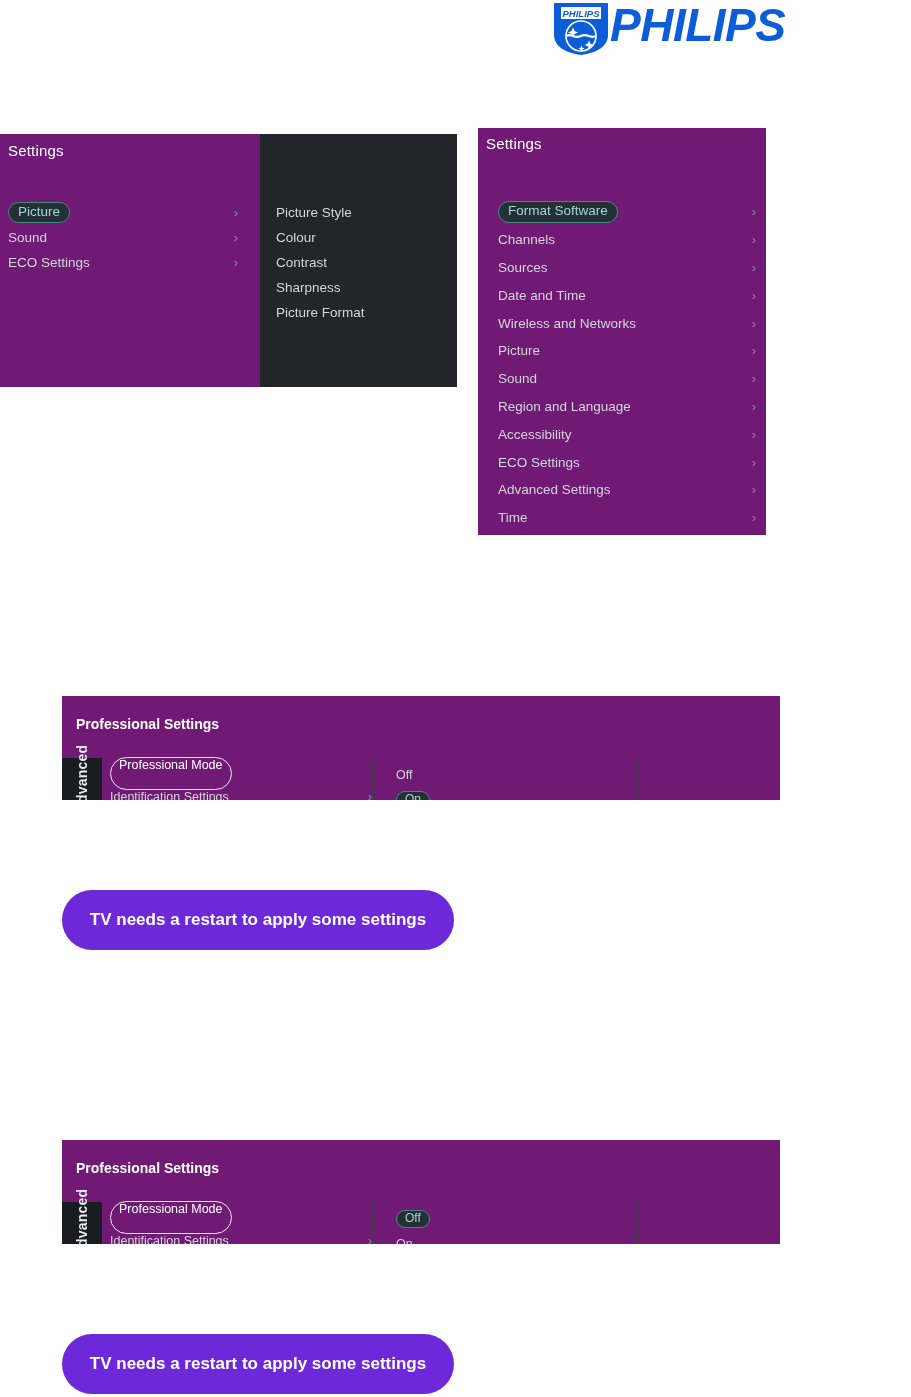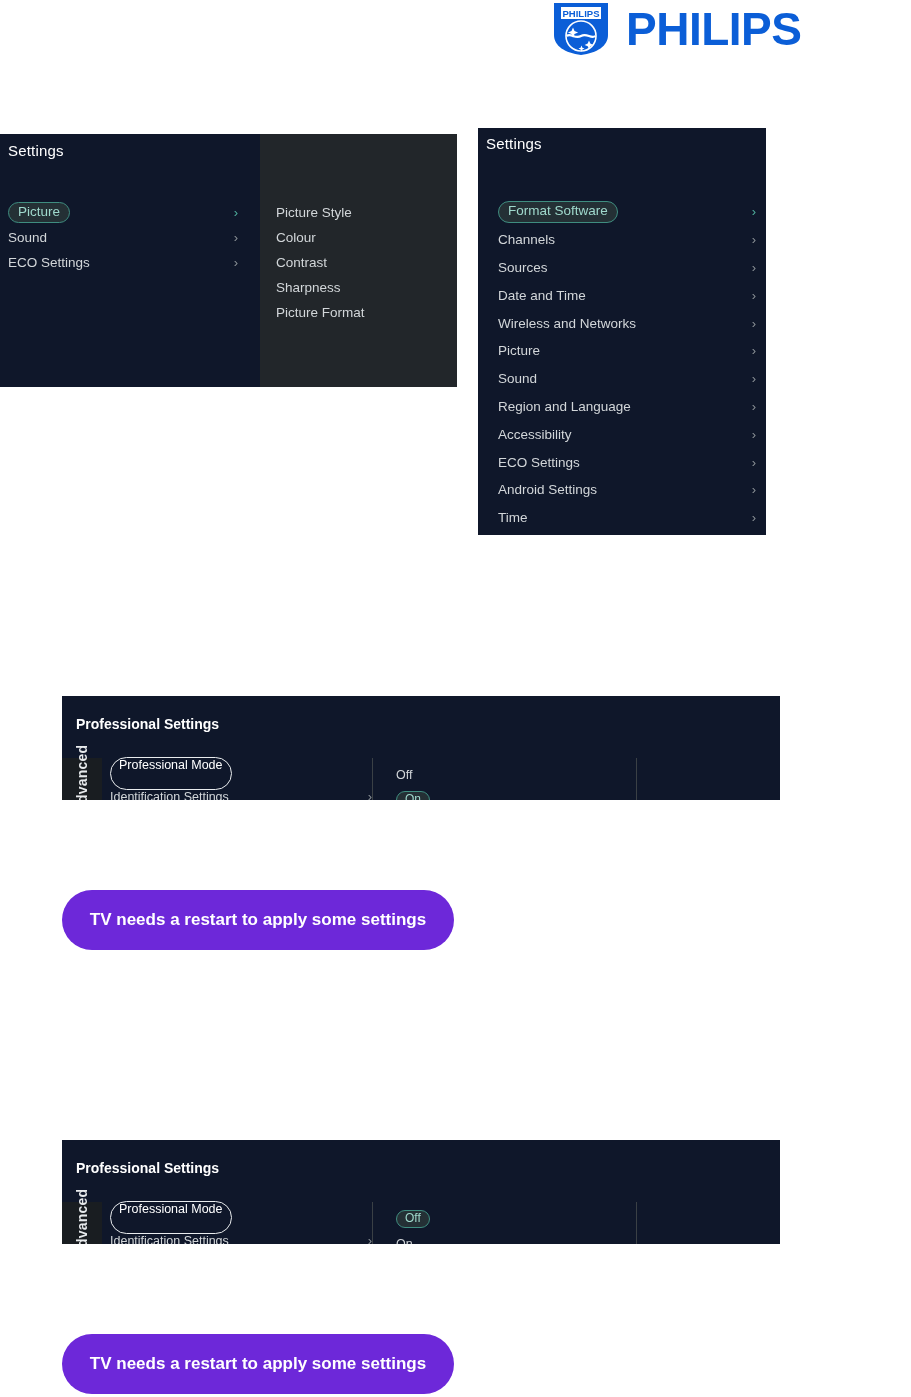--- a/index.html
+++ b/index.html
@@ -16,42 +16,41 @@
   }
 
   
   #philips-logo {
     position: absolute;
     left: 552px;
     top: 2px;
     width: 356px;
     height: 54px;
     display: flex;
-    align-items: center;
-    gap: 16px;
+    font-style: italic;
   }
   .shield-wrap {
     width: 58px;
     height: 54px;
     flex: none;
   }
   .wordmark {
     font-family: "Liberation Sans", sans-serif;
     font-weight: bold;
     font-size: 46px;
     letter-spacing: -0.5px;
     color: #0b5ed7;
     line-height: 1;
     white-space: nowrap;
   }
 
   
   .tv-panel {
     position: absolute;
-    background: #0f172a;
+    background: #701a75;
     color: #e8eaec;
     overflow: hidden;
   }
   .panel-title {
     color: #ffffff;
     font-size: 15px;
     letter-spacing: .2px;
   }
   .menu-row {
     display: flex;
@@ -319,21 +318,21 @@
       <span class="menu-label">Accessibility</span>
       <span class="spacer"></span>
       <span class="chev">›</span>
     </div>
     <div class="menu-row">
       <span class="menu-label">ECO Settings</span>
       <span class="spacer"></span>
       <span class="chev">›</span>
     </div>
     <div class="menu-row">
-      <span class="menu-label">Android Settings</span>
+      <span class="menu-label">Advanced Settings</span>
       <span class="spacer"></span>
       <span class="chev">›</span>
     </div>
     <div class="menu-row">
       <span class="menu-label">Time</span>
       <span class="spacer"></span>
       <span class="chev">›</span>
     </div>
   </div>
 </div>

